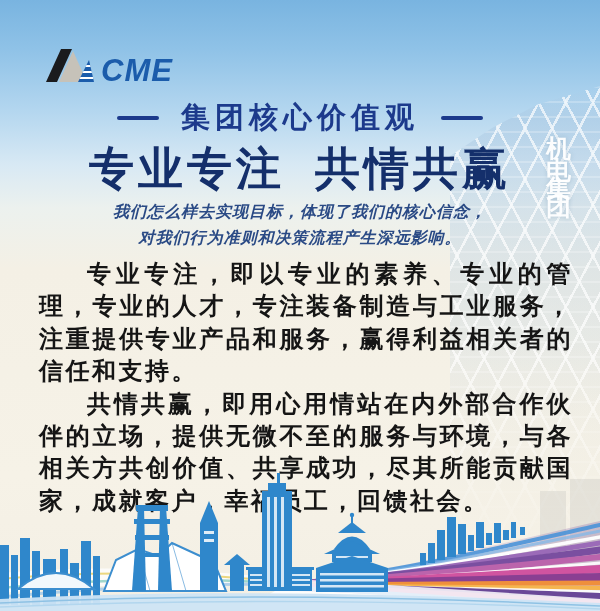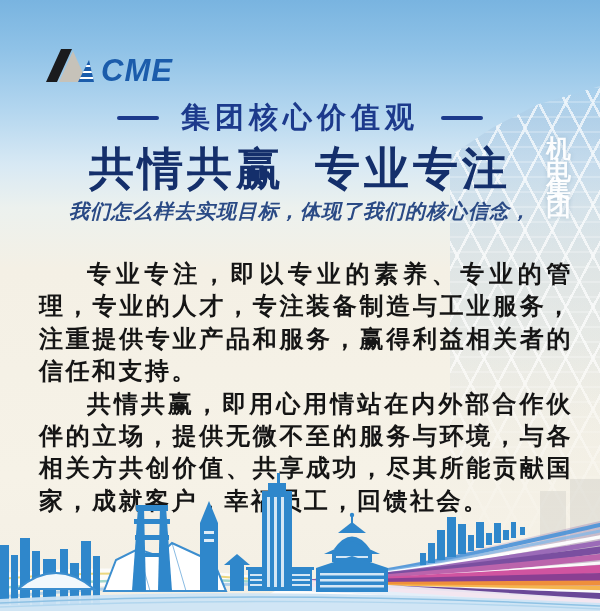--- a/index.html
+++ b/index.html
@@ -78,21 +78,21 @@
     position: absolute; top: 139px; left: 0; right: 0;
     display: flex; justify-content: center; gap: 30px;
     font-size: 45px; font-weight: 900; color: #142f6b;
     letter-spacing: 4px; white-space: nowrap;
   }
   .subtitle {
     position: absolute; top: 199px; left: 0; right: 0;
     text-align: center;
     font-family: "Liberation Serif", serif;
     font-style: italic;
-    font-size: 20px; font-weight: 700;
+    font-size: 16px; font-weight: 700;
     color: #2a4a85;
     line-height: 25.5px; letter-spacing: 1px;
   }
 
   
   .body-text {
     position: absolute; top: 258px; left: 28px; width: 545px;
     font-size: 24px; font-weight: 700; color: #151515;
     line-height: 32.4px; letter-spacing: 2.5px;
     text-align: justify;
@@ -134,26 +134,27 @@
     <text x="57" y="37" font-family="Liberation Sans, sans-serif" font-size="31" font-weight="bold" font-style="italic" letter-spacing="1" fill="#1b5cab">CME</text>
   </svg>
 
   <div class="values-row">
     <span class="dash"></span>
     <span class="values-label">集团核心价值观</span>
     <span class="dash"></span>
   </div>
 
   <div class="main-heading">
+    <span>专业专注</span>
     <span>共情共赢</span>
-    <span>专业专注</span>
   </div>
 
   <div class="subtitle">
     <div>我们怎么样去实现目标，体现了我们的核心信念，</div>
+    <div>对我们行为准则和决策流程产生深远影响。</div>
   </div>
 
   <div class="body-text">
     <p>专业专注，即以专业的素养、专业的管理，专业的人才，专注装备制造与工业服务，注重提供专业产品和服务，赢得利益相关者的信任和支持。</p>
     <p>共情共赢，即用心用情站在内外部合作伙伴的立场，提供无微不至的服务与环境，与各相关方共创价值、共享成功，尽其所能贡献国家，成就客户，幸福员工，回馈社会。</p>
   </div>
 
   <svg class="bottom-art" viewBox="0 0 600 150" preserveAspectRatio="none">
     <defs>
       <linearGradient id="purpleband" x1="0" y1="0" x2="1" y2="0">

